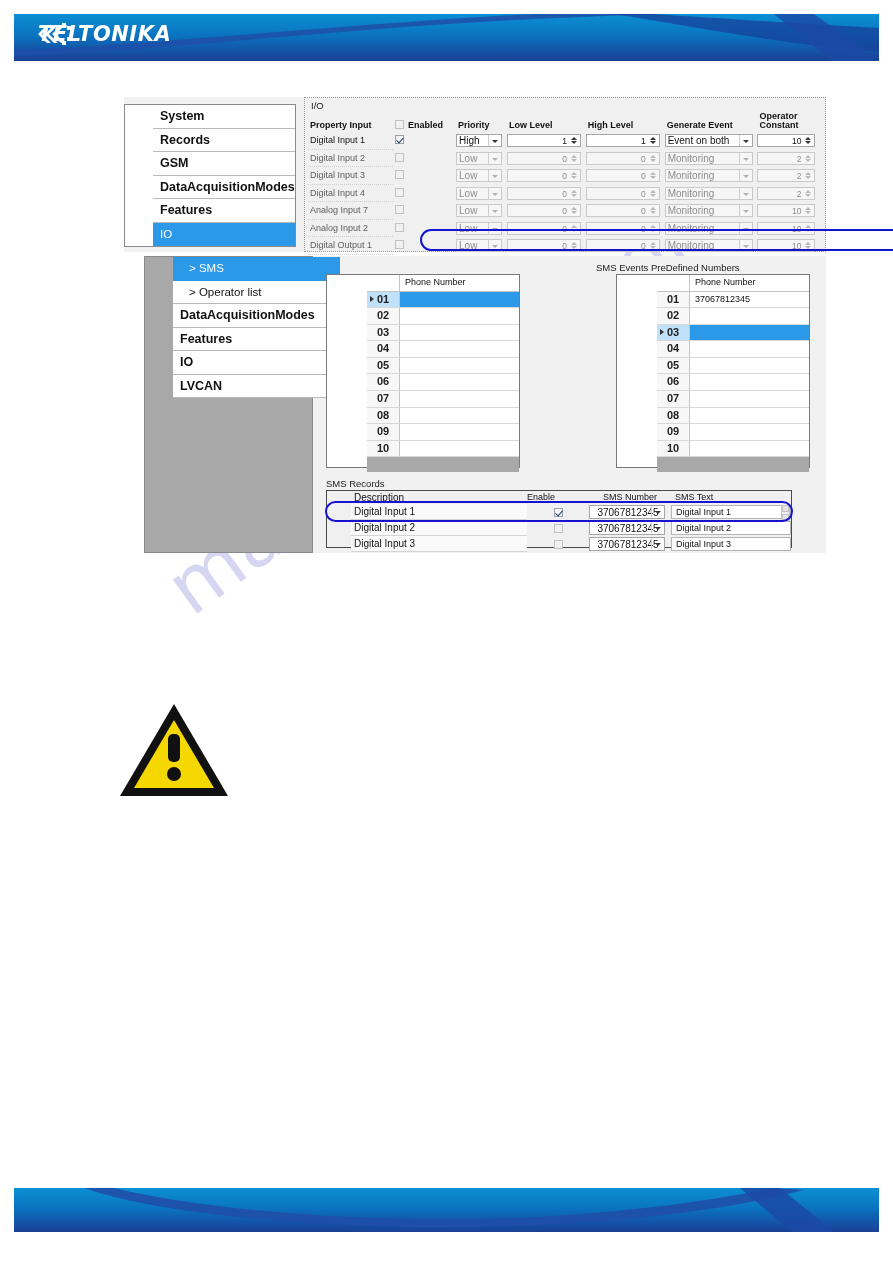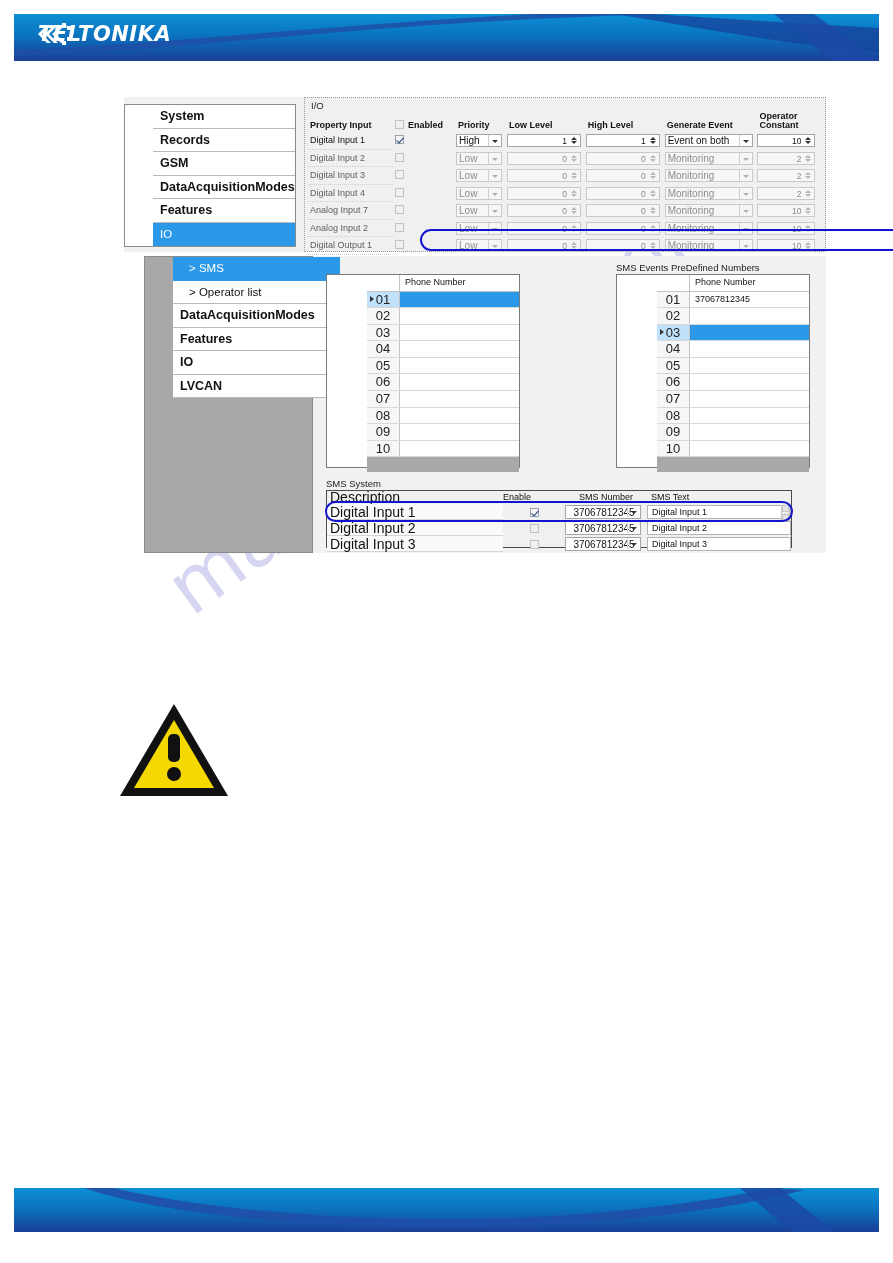--- a/index.html
+++ b/index.html
@@ -313,26 +313,27 @@
   }
   .grid-row {
     display: flex;
     height: 15.6px;
     border-bottom: 1px solid #d8d8d8;
   }
   .gr-idx {
     width: 33px;
     box-sizing: border-box;
     border-right: 1px solid #c4c4c4;
-    font-size: 13px;
+    font-size: 11px;
     line-height: 15.6px;
     text-align: center;
     color: #222;
     background: #f7f7f7;
     position: relative;
+    font-weight: bold;
   }
   .gr-idx.sel { background: #bfe2fa; }
   .gr-idx .caret {
     position: absolute;
     left: 3px; top: 4.5px;
     border-left: 4px solid #333;
     border-top: 3.5px solid transparent;
     border-bottom: 3.5px solid transparent;
   }
   .gr-val {
@@ -365,28 +366,29 @@
     font-weight: normal;
     color: #111;
   }
   .ev-row {
     display: flex;
     height: 16px;
     align-items: center;
   }
   .ev-desc {
     width: 176px;
-    font-size: 14px;
+    font-size: 10px;
     color: #111;
     padding-left: 3px;
     box-sizing: border-box;
     border-bottom: 1px solid #d5d5d5;
     height: 16px;
     line-height: 16px;
     background: #fafafa;
+    margin-left: 24px;
   }
   .ev-enable {
     width: 62px;
     text-align: center;
     box-sizing: border-box;
   }
   .ev-num { width: 82px; box-sizing: border-box; text-align: center; }
   .ev-text {
     flex: 1;
     box-sizing: border-box;
@@ -731,21 +733,21 @@
           <div class="gr-val">&nbsp;</div>
         </div>
         <div class="grid-row">
           <div class="gr-idx">10</div>
           <div class="gr-val">&nbsp;</div>
         </div>
       </div>
     <div class="grid-foot"></div>
   </div>
 
-  <div class="group-caption" style="left:472px; top:6px;">SMS Events PreDefined Numbers</div>
+  <div class="group-caption" style="left:452px; top:6px;">SMS Events PreDefined Numbers</div>
   <div class="grid-box" id="predefined-grid" style="left:472px; top:18px; width:194px; height:194px;">
     <div class="grid-head">
       <div class="gh-idx"></div>
       <div class="gh-col">Phone Number</div>
     </div>
     <div id="pre-rows">
         <div class="grid-row">
           <div class="gr-idx">01</div>
           <div class="gr-val">37067812345</div>
         </div>
@@ -782,21 +784,21 @@
           <div class="gr-val">&nbsp;</div>
         </div>
         <div class="grid-row">
           <div class="gr-idx">10</div>
           <div class="gr-val">&nbsp;</div>
         </div>
       </div>
     <div class="grid-foot"></div>
   </div>
 
-  <div class="group-caption" style="left:182px; top:222px;">SMS System</div>
+  <div class="group-caption" style="left:182px; top:222px;">SMS Records</div>
   <div id="sms-events-box" style="left:182px; top:234px; width:466px; height:58px;">
     <div class="ev-head">
       <div class="ev-desc" style="background:none;border:none;line-height:13px;">Description</div>
       <div class="ev-enable" style="line-height:13px;font-size:9px;text-align:left;">Enable</div>
       <div class="ev-num" style="line-height:13px;font-size:9px;">SMS Number</div>
       <div class="ev-text" style="line-height:13px;font-size:9px;padding-left:4px;">SMS Text</div>
     </div>
     <div id="ev-rows">
         <div class="ev-row">
           <div class="ev-desc">Digital Input 1</div>

